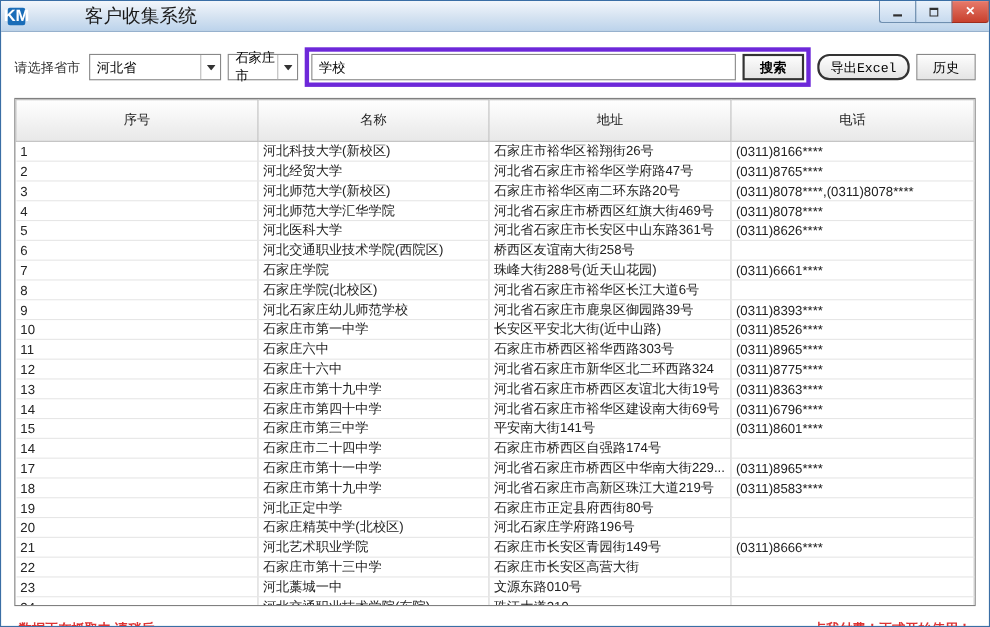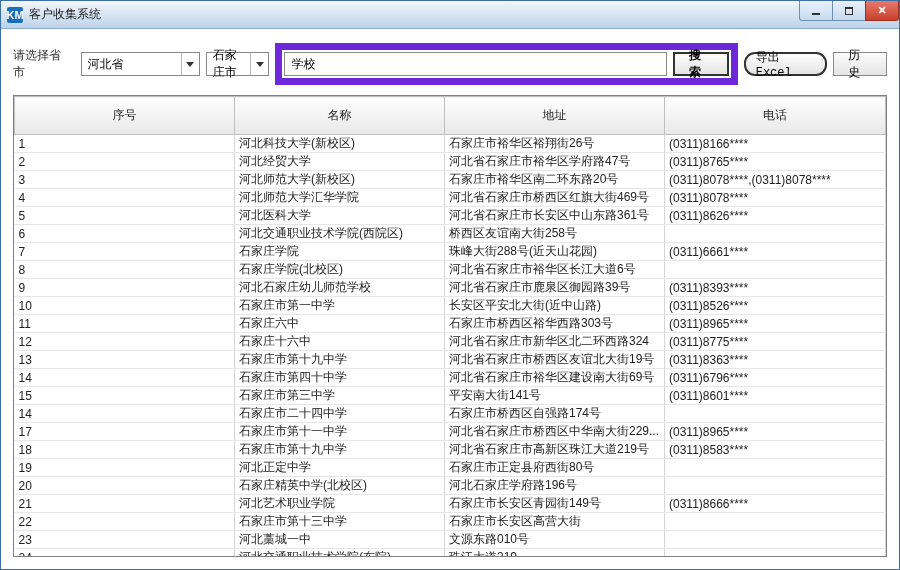--- a/index.html
+++ b/index.html
@@ -20,26 +20,26 @@
     border-bottom: 1px solid #8ca9c8;
     display: flex;
     align-items: center;
     padding: 0 0 0 6px;
     position: relative;
   }
   .app-icon {
     width: 16px; height: 16px;
     background: #1a6db8;
     color: #fff;
-    font-size: 11px; font-weight: bold;
+    font-size: 15px; font-weight: bold;
     display: flex; align-items: center; justify-content: center;
     border-radius: 2px;
     margin-right: 6px;
   }
-  .title-text { color: #1a1a1a; font-size: 12px; }
+  .title-text { color: #1a1a1a; font-size: 17px; margin-left: 48px; }
   .win-controls { position: absolute; right: 0; top: 0; display: flex; }
   .win-btn {
     width: 34px; height: 20px;
     border: 1px solid #6f8fb0;
     border-top: none;
     display: flex; align-items: center; justify-content: center;
     margin-left: -1px;
     background: linear-gradient(to bottom, #e9f1fa, #c7daef);
     font-size: 11px;
   }
@@ -75,21 +75,21 @@
     width: 18px; height: 100%;
     border-left: 1px solid #bbb;
     display: flex; align-items: center; justify-content: center;
   }
   .arrow svg { width: 8px; height: 5px; }
   .province { width: 120px; }
   .city { width: 64px; }
 
   .search-wrap {
     display: flex; align-items: center;
-    border: 7px solid #6d28d9;
+    border: 4px solid #6d28d9;
     padding: 2px;
     gap: 6px;
   }
   .search-input {
     width: 386px; height: 24px;
     border: 1px solid #888;
     padding: 0 6px;
     display: flex; align-items: center;
   }
   .btn {

